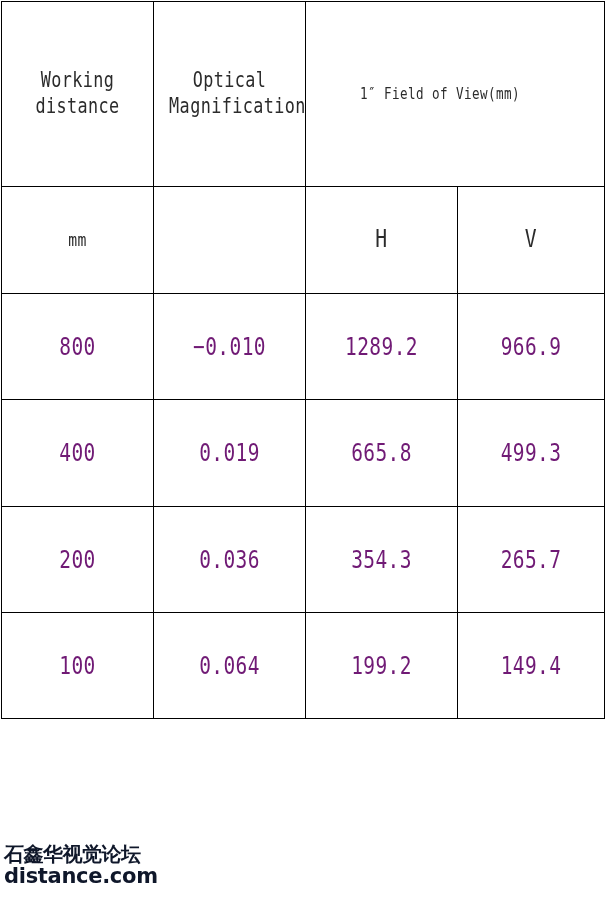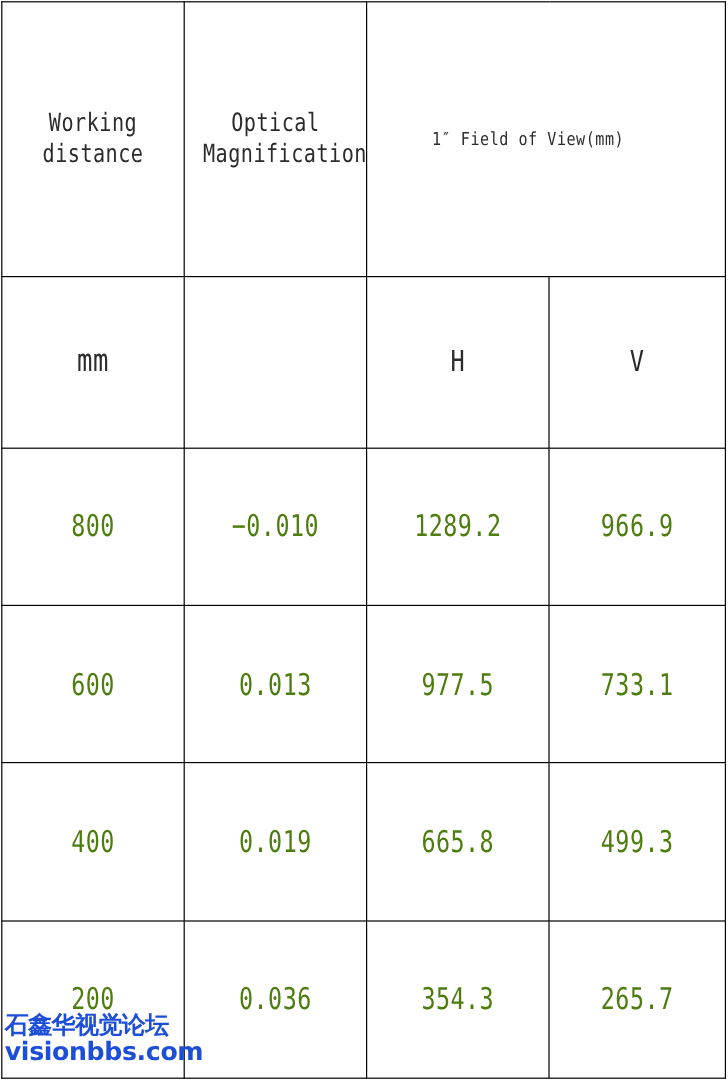--- a/index.html
+++ b/index.html
@@ -17,21 +17,21 @@
   #spec-table-wrap {
     position: relative;
     width: 607px;
     height: 900px;
   }
 
   table.spec-table {
     border-collapse: collapse;
     table-layout: fixed;
     width: 603px;
-    height: 898px;
+    height: 718px;
     margin: 1px 0 0 1px;
     color: #2b2b2b;
   }
 
   table.spec-table td {
     border: 1.4px solid #000000;
     text-align: center;
     vertical-align: middle;
     padding: 0;
     font-weight: 300;
@@ -60,54 +60,54 @@
     text-align: left;
     padding-left: 16px;
     font-size: 15px;
   }
   .hdr-fov .hline {
     display: inline-block;
     transform: scaleX(0.84);
     transform-origin: left center;
   }
   .hdr-unit {
-    font-size: 26px;
+    font-size: 18px;
   }
   .hdr-hv {
     font-size: 24px;
   }
   .hdr-unit .hline, .hdr-hv .hline {
     display: block;
     transform: scaleX(0.82);
   }
 
   
   .data {
     font-size: 25px;
-    color: #4d7c0f;
+    color: #701a75;
   }
   .data .val {
     display: block;
     transform: scaleX(0.78);
     transform-origin: center center;
   }
 
   
   td.wd-cell-last { position: relative; }
 
   
   #watermark {
     position: absolute;
     left: 4px;
     top: 843px;
     width: 160px;
     pointer-events: none;
     font-family: "DejaVu Sans", "Liberation Sans", sans-serif;
     font-weight: bold;
-    color: #1d4ed8;
+    color: #0f172a;
     line-height: 1.05;
     z-index: 5;
   }
   #watermark .wm-cn {
     display: block;
     font-size: 20px;
     letter-spacing: -0.5px;
     white-space: nowrap;
   }
   #watermark .wm-url {
@@ -169,34 +169,20 @@
           </td>
         <td class="data">
             <span class="val">1289.2</span>
           </td>
         <td class="data">
             <span class="val">966.9</span>
           </td>
       </tr>
 
 
-      <tr>
-        <td class="data">
-            <span class="val">600</span>
-          </td>
-        <td class="data">
-            <span class="val">0.013</span>
-          </td>
-        <td class="data">
-            <span class="val">977.5</span>
-          </td>
-        <td class="data">
-            <span class="val">733.1</span>
-          </td>
-      </tr>
 
 
       <tr>
         <td class="data">
             <span class="val">400</span>
           </td>
         <td class="data">
             <span class="val">0.019</span>
           </td>
         <td class="data">
@@ -216,22 +202,36 @@
             <span class="val">0.036</span>
           </td>
         <td class="data">
             <span class="val">354.3</span>
           </td>
         <td class="data">
             <span class="val">265.7</span>
           </td>
       </tr>
 
+      <tr>
+        <td class="data wd-cell-last">
+            <span class="val">100</span>
+          </td>
+        <td class="data">
+            <span class="val">0.064</span>
+          </td>
+        <td class="data">
+            <span class="val">199.2</span>
+          </td>
+        <td class="data">
+            <span class="val">149.4</span>
+          </td>
+      </tr>
 
     </tbody>
   </table>
 
   <div id="watermark">
     <span class="wm-cn">石鑫华视觉论坛</span>
-    <span class="wm-url">visionbbs.com</span>
+    <span class="wm-url">distance.com</span>
   </div>
 
 </div>
 
 </body></html>

